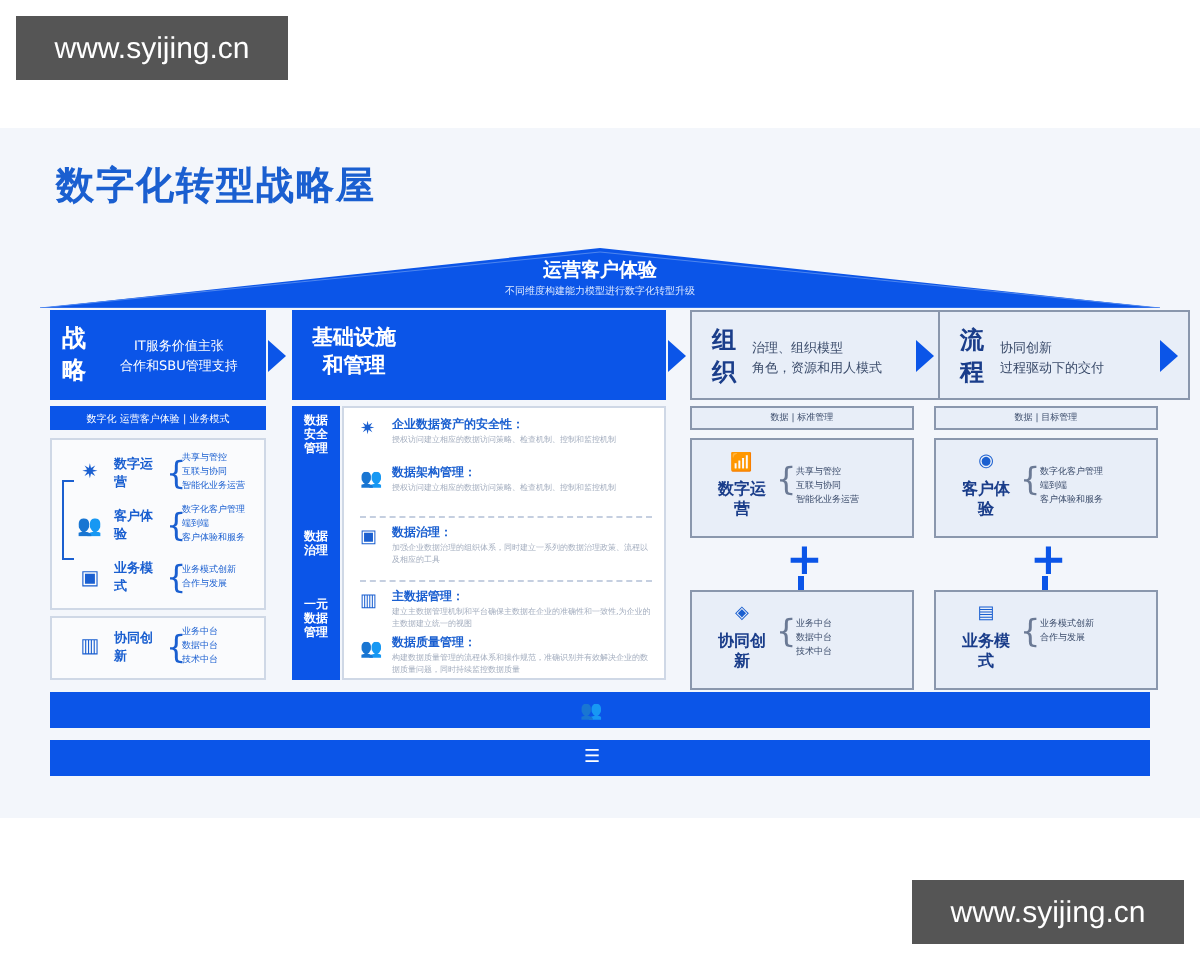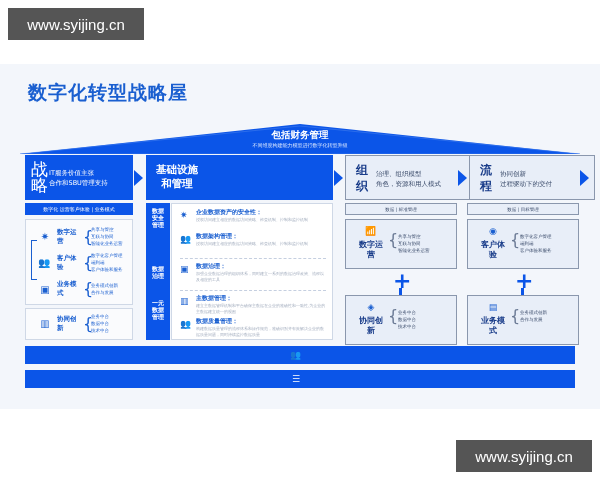--- a/index.html
+++ b/index.html
@@ -16,22 +16,22 @@
   .roof { position: absolute; left: 20px; top: 124px; width: 560px; height: 30px; }
   .roof svg { width: 100%; height: 100%; display: block; }
   .roof-title { position: absolute; left: 200px; width: 200px; top: 129px; text-align: center; color: #fff; font-size: 9.5px; font-weight: bold; }
   .roof-sub { position: absolute; left: 180px; width: 240px; top: 142px; text-align: center; color: #dce8ff; font-size: 5px; }
 
   .blue { background: #0b55e8; color: #fff; }
   .lightbox { background: #e8eef8; border: 1px solid #8a97ad; }
 
   
   .c1-head { position: absolute; left: 25px; top: 155px; width: 108px; height: 45px; }
-  .c1-head .big { position: absolute; left: 6px; top: 6px; width: 14px; font-size: 17px; font-weight: normal; line-height: 16px; }
-  .c1-head .txt { position: absolute; left: 24px; top: 13px; font-size: 6.5px; line-height: 10px; }
+  .c1-head .big { position: absolute; left: 6px; top: 6px; width: 14px; font-size: 12px; font-weight: bold; line-height: 16px; }
+  .c1-head .txt { position: absolute; left: 35px; top: 13px; font-size: 6.5px; line-height: 10px; text-align: center; }
   .c1-bar { position: absolute; left: 25px; top: 203px; width: 108px; height: 12px; font-size: 5px; display: flex; align-items: center; justify-content: center; }
   .c1-box { position: absolute; left: 25px; width: 108px; background: #fafbfd; border: 1px solid #cfd8e6; }
   .c1-box1 { top: 219px; height: 86px; }
   .c1-box2 { top: 308px; height: 32px; }
   .row { position: absolute; left: 0; width: 100%; display: flex; align-items: center; }
   .ico { width: 12px; height: 12px; margin-left: 13px; color: #1a5fd0; font-size: 10px; display: flex; align-items: center; justify-content: center; }
   .lbl { width: 22px; margin-left: 6px; font-size: 6.5px; font-weight: bold; color: #1a5fd0; line-height: 9px; }
   .brace { width: 6px; font-size: 16px; color: #1a5fd0; line-height: 1; margin-left: 4px; }
   .items { margin-left: 2px; font-size: 4.5px; color: #1a5fd0; line-height: 7px; }
   .side-bracket { position: absolute; left: 5px; top: 20px; width: 6px; height: 40px; border: 1px solid #1a5fd0; border-right: none; }
@@ -76,21 +76,21 @@
 
 <div class="panel"></div>
 <div class="main-title">数字化转型战略屋</div>
 
 <div class="roof">
   <svg viewBox="0 0 560 30" preserveAspectRatio="none">
     <polygon points="0,30 280,0 560,30" fill="#0b55e8"></polygon>
     <polygon points="0,30 280,2 560,30" fill="#0b55e8" stroke="#4f86ee" stroke-width="0.5"></polygon>
   </svg>
 </div>
-<div class="roof-title">包括财务管理</div>
+<div class="roof-title">运营客户体验</div>
 <div class="roof-sub">不同维度构建能力模型进行数字化转型升级</div>
 
 <div class="c1-head blue">
   <div class="big">战略</div>
   <div class="txt">
     <div>IT服务价值主张</div>
     <div>合作和SBU管理支持</div>
   </div>
 </div>
 <div class="arrow" style="left:134px; top:170px;"></div>

